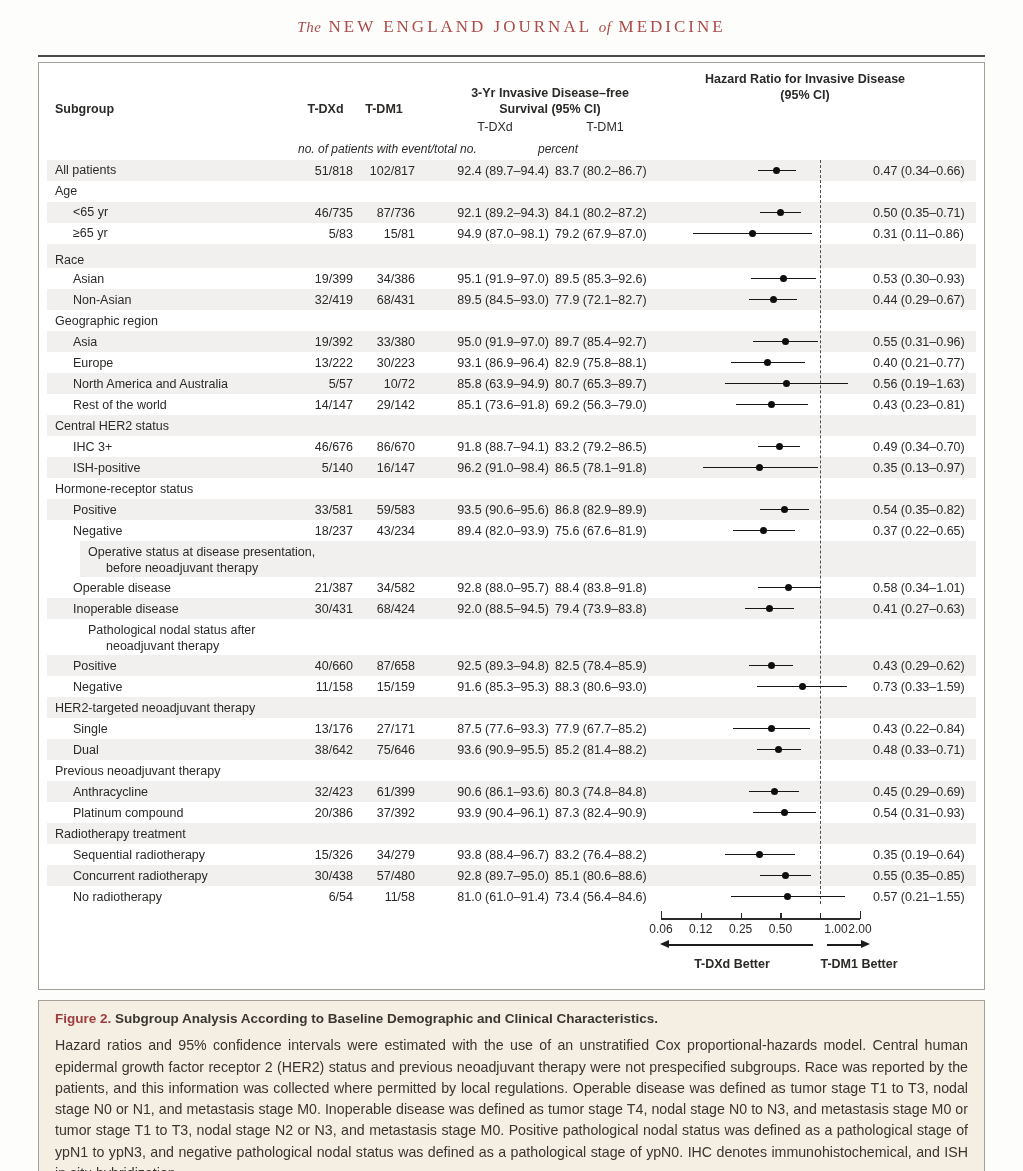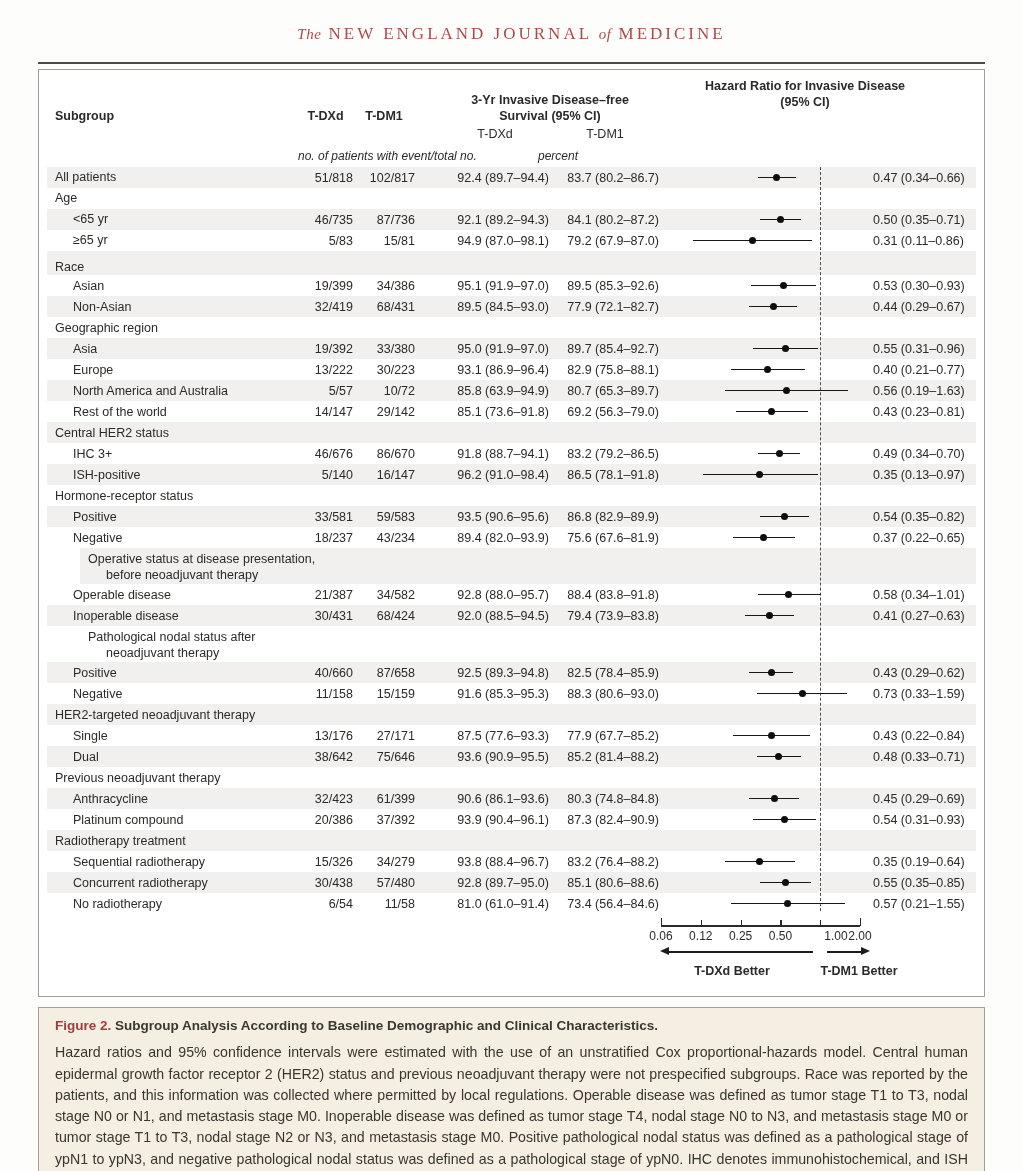--- a/index.html
+++ b/index.html
@@ -3,21 +3,21 @@
 <meta charset="utf-8">
 <style>
   :root{
     --red:#ab4a47; --figred:#a03c3e; --stripe:#f1f0ee; --ink:#2b2a28;
     --border:#a39f99; --caption-bg:#f4efe2;
   }
   *{box-sizing:border-box;}
   html,body{margin:0;padding:0;}
   body{width:1023px;height:1171px;background:#fdfdfc;color:var(--ink);
        font-family:"Liberation Sans",sans-serif;overflow:hidden;}
-  .masthead{padding-top:24px;text-align:center;color:var(--red);
+  .masthead{padding-top:17px;text-align:center;color:var(--red);
     font-family:"Liberation Serif",serif;font-size:17px;letter-spacing:3px;font-weight:500;}
   .masthead .it{font-style:italic;letter-spacing:.5px;font-size:15px;}
   .content{margin:0 38px;}
   .top-rule{margin-top:18px;height:3px;border-top:2px solid #4a4a48;}
   .figure-box{margin-top:4px;border:1.5px solid var(--border);background:#fff;padding:8px 8px 0;}
   .grid{display:grid;grid-template-columns:251px 55px 62px 140px 106px 212px 102px;align-items:center;}
   
   .thead{font-size:12.5px;}
   .thead .r1{align-items:end;min-height:46px;}
   .h-subgroup{font-weight:bold;padding-left:8px;padding-bottom:1px;}
@@ -34,21 +34,21 @@
   .rows{position:relative;font-size:12.5px;}
   .row{min-height:21px;}
   .row.striped{background:var(--stripe);}
   .row .lbl{padding-left:8px;line-height:1.3;}
   .row .lbl.ind{padding-left:26px;}
   .row.sec2{min-height:36px;margin-left:33px;}
   .row.sec2 .lbl{grid-column:1/8;padding-top:2px;}
   .row.sec2 .lbl .l2{padding-left:18px;}
   .row .num{text-align:right;}
   .c-s1{text-align:right;padding-right:6px;white-space:nowrap;}
-  .c-s2{text-align:right;padding-right:2px;white-space:nowrap;}
+  .c-s2{text-align:left;padding-right:2px;white-space:nowrap;}
   .c-forest{position:relative;height:21px;}
   .ci{position:absolute;top:50%;height:1.5px;margin-top:-1px;background:#161616;}
   .dot{position:absolute;top:50%;width:7px;height:7px;margin-top:-3.5px;border-radius:50%;background:#0e0e0e;}
   .c-hr{text-align:right;padding-right:12px;white-space:nowrap;}
   .dashed{position:absolute;top:0;width:0;border-left:1px dashed #4f4f4f;}
   
   .axis-wrap{position:relative;height:82px;font-size:12px;}
   .axis{position:absolute;left:614px;top:4px;width:214px;}
   .axis-line{position:absolute;top:7px;height:1.3px;background:#2a2a2a;}
   .tick{position:absolute;width:1.3px;background:#2a2a2a;}

